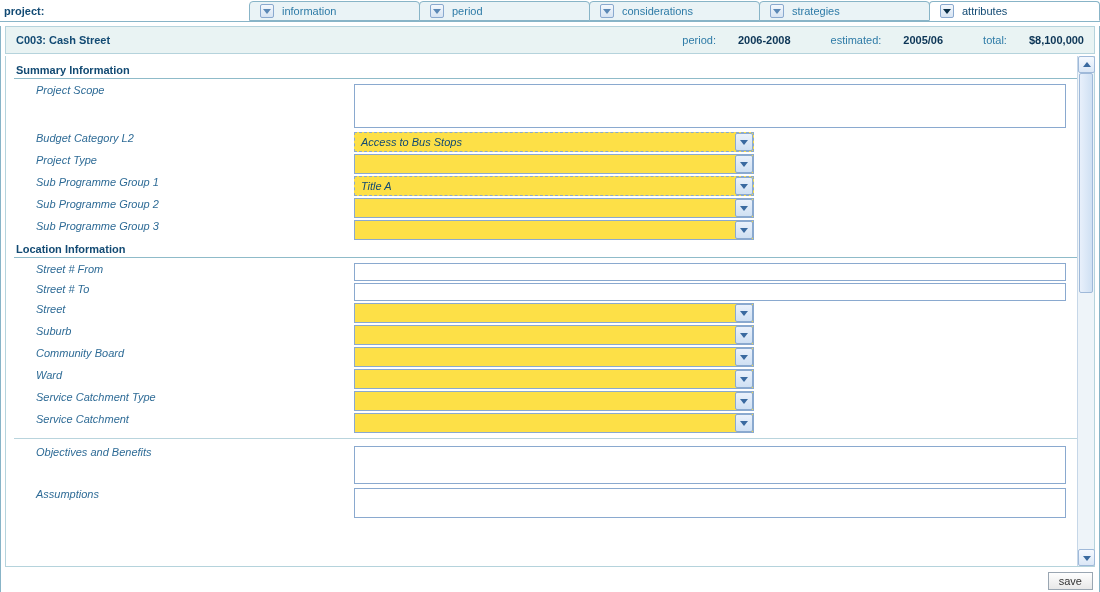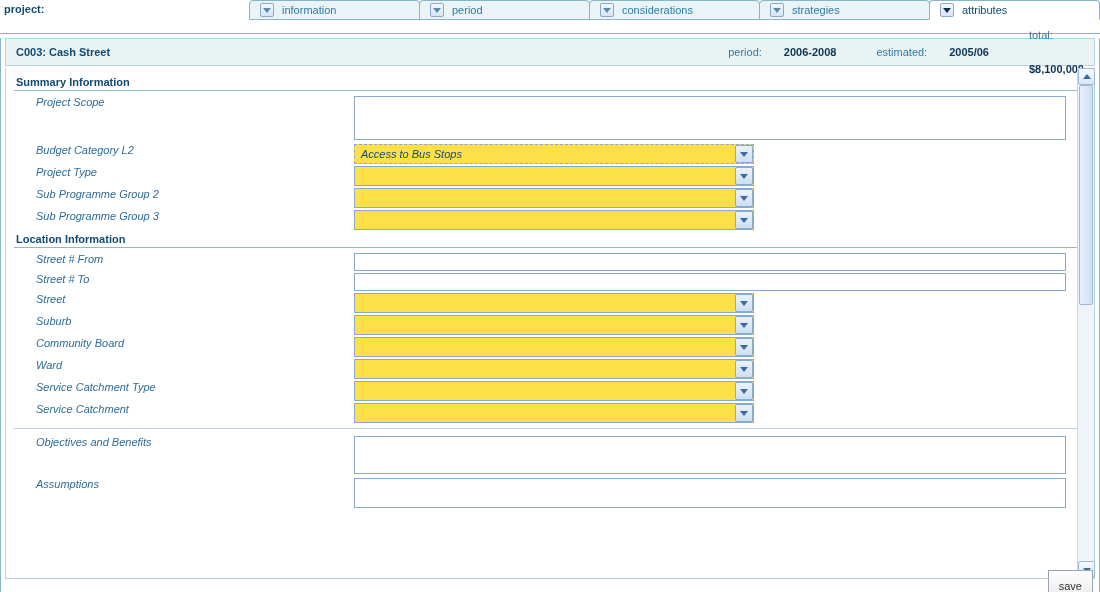--- a/index.html
+++ b/index.html
@@ -1,52 +1,52 @@
 <!DOCTYPE html>
 <html><head>
 <meta charset="utf-8">
 <style>
   * { box-sizing: border-box; }
   html, body { margin:0; padding:0; width:1100px; height:592px; font-family: Verdana, Geneva, sans-serif; font-size:11px; color:#124a73; background:#fff; overflow:hidden; }
   .outer { width:1100px; height:592px; position:relative; }
-  .tabbar { display:flex; align-items:flex-start; height:34px; border-bottom:1px solid #88b4c7; background:#fff; }
+  .tabbar { display:flex; align-items:center; height:22px; border-bottom:1px solid #88b4c7; background:#fff; }
   .tab-label { width:250px; padding:3px 4px 3px 4px; font-weight:bold; color:#124a73; }
   .tab { flex:0 0 171px; height:20px; display:flex; align-items:center; gap:8px; padding:0 10px; border-top:1px solid #88b4c7; border-left:1px solid #88b4c7; border-right:1px solid #88b4c7; border-bottom:1px solid #88b4c7; margin-left:-1px; background:#eaf3f6; border-top-left-radius:4px; border-top-right-radius:4px; color:#2e7ba7; cursor:pointer; position:relative; top:0px;}
   .tab.active { background:#fff; border-bottom:1px solid #fff; font-weight:normal; color:#124a73; }
   .tab .arrow { width:14px; height:14px; border:1px solid #8aa9cf; border-radius:2px; background:linear-gradient(#f4f8fd,#d7e4f3); display:flex; align-items:center; justify-content:center; }
   .arrow svg { display:block; }
   .frame { border:1px solid #88b4c7; border-top:none; width:100%; height:570px; position:relative; }
   .subheader { display:flex; align-items:center; height:28px; background:#e9f3f3; border-bottom:1px solid #88b4c7; padding:0 10px; margin:4px 4px 0 4px; border:1px solid #b5d3dc; }
   .subheader .left { font-weight:bold; color:#124a73; flex:0 0 auto; }
   .subheader .spacer { flex:1 1 auto; }
   .subheader .kv { display:flex; align-items:baseline; gap:22px; margin-right:40px; }
   .subheader .k { color:#2e7ba7; }
   .subheader .v { font-weight:bold; color:#0c3556; }
-  .subheader .kv.last { margin-right:0;flex-direction:column; }
+  .subheader .kv.last { margin-right:0; }
   .pane-wrap { position:absolute; left:4px; right:4px; top:30px; bottom:28px; border:1px solid #b5d3dc; border-top:none; }
   .pane { position:absolute; inset:0; overflow:hidden; padding:4px 8px 8px 8px; }
   .scrollbar { position:absolute; top:0; right:0; bottom:0; width:17px; background:#eef4f9; border-left:1px solid #c6d7e8; }
   .sb-btn { position:absolute; left:0; width:17px; height:17px; background:linear-gradient(#f5f9ff,#dbe7f6); border:1px solid #9fb9d9; border-radius:2px; display:flex; align-items:center; justify-content:center; }
   .sb-btn.top { top:0; }
   .sb-btn.bottom { bottom:0; }
   .sb-track { position:absolute; left:1px; right:0; top:17px; bottom:17px; }
   .sb-thumb { position:absolute; left:0; right:1px; top:0; height:220px; background:linear-gradient(90deg,#e8f0fb,#cfe0f3); border:1px solid #9fb9d9; border-radius:2px; }
   .section-title { color:#124a73; font-weight:bold; padding:4px 2px 2px 2px; }
   .section-rule { border-top:1px solid #8fbbc9; margin:0 0 4px 0; }
   .row { display:flex; align-items:flex-start; padding:1px 0;font-style:italic; }
   .row .lbl { flex:0 0 340px; padding-left:22px; color:#2e6b96; }
   .row .ctl { flex:1 1 auto; padding-right:20px; }
   textarea.inpt, input.inpt { width:100%; border:1px solid #8aa9cf; background:#fff; font:inherit; color:#124a73; padding:2px 4px; }
   textarea.inpt { resize:none; height:44px; }
   .select { width:400px; height:20px; border:1px solid #8aa9cf; background:#fde047; display:flex; align-items:center; }
   .select .val { flex:1 1 auto; padding:0 6px; color:#124a73; white-space:nowrap; overflow:hidden; }
   .select .dd { width:18px; height:18px; margin:0; border:1px solid #8aa9cf; background:linear-gradient(#eaf1fb,#cfe0f3); display:flex; align-items:center; justify-content:center; border-radius:2px; }
   .select.dashed { border-style:dashed; }
   .footer { position:absolute; right:6px; bottom:5px; }
-  .btn-save { border:1px solid #9aa6b2; background:linear-gradient(#fefefe,#e8e8e8); padding:9px 10px; font:inherit; color:#333; cursor:pointer; }
+  .btn-save { border:1px solid #9aa6b2; background:linear-gradient(#fefefe,#e8e8e8); padding:2px 10px; font:inherit; color:#333; cursor:pointer; }
   .hr-sub { border-top:1px solid #b9d4dd; margin:4px 0 6px 0; }
 </style>
 </head>
 <body>
 <div class="outer">
   <div class="tabbar">
     <div class="tab-label"><span>project:</span></div>
 
     <div class="tab">
       <span class="arrow">
@@ -140,20 +140,33 @@
               <div class="val"></div>
               <div class="dd">
                   <svg width="8" height="8" viewBox="0 0 8 8">
                     <path d="M0 2 L8 2 L4 7 Z" fill="#3a6aa0"></path>
                   </svg>
                 </div>
             </div>
           </div>
         </div>
 
+        <div class="row">
+          <div class="lbl">Sub Programme Group 1</div>
+          <div class="ctl">
+            <div class="select dashed">
+              <div class="val">Title A</div>
+              <div class="dd">
+                  <svg width="8" height="8" viewBox="0 0 8 8">
+                    <path d="M0 2 L8 2 L4 7 Z" fill="#3a6aa0"></path>
+                  </svg>
+                </div>
+            </div>
+          </div>
+        </div>
 
         <div class="row">
           <div class="lbl">Sub Programme Group 2</div>
           <div class="ctl">
             <div class="select">
               <div class="val"></div>
               <div class="dd">
                   <svg width="8" height="8" viewBox="0 0 8 8">
                     <path d="M0 2 L8 2 L4 7 Z" fill="#3a6aa0"></path>
                   </svg>

